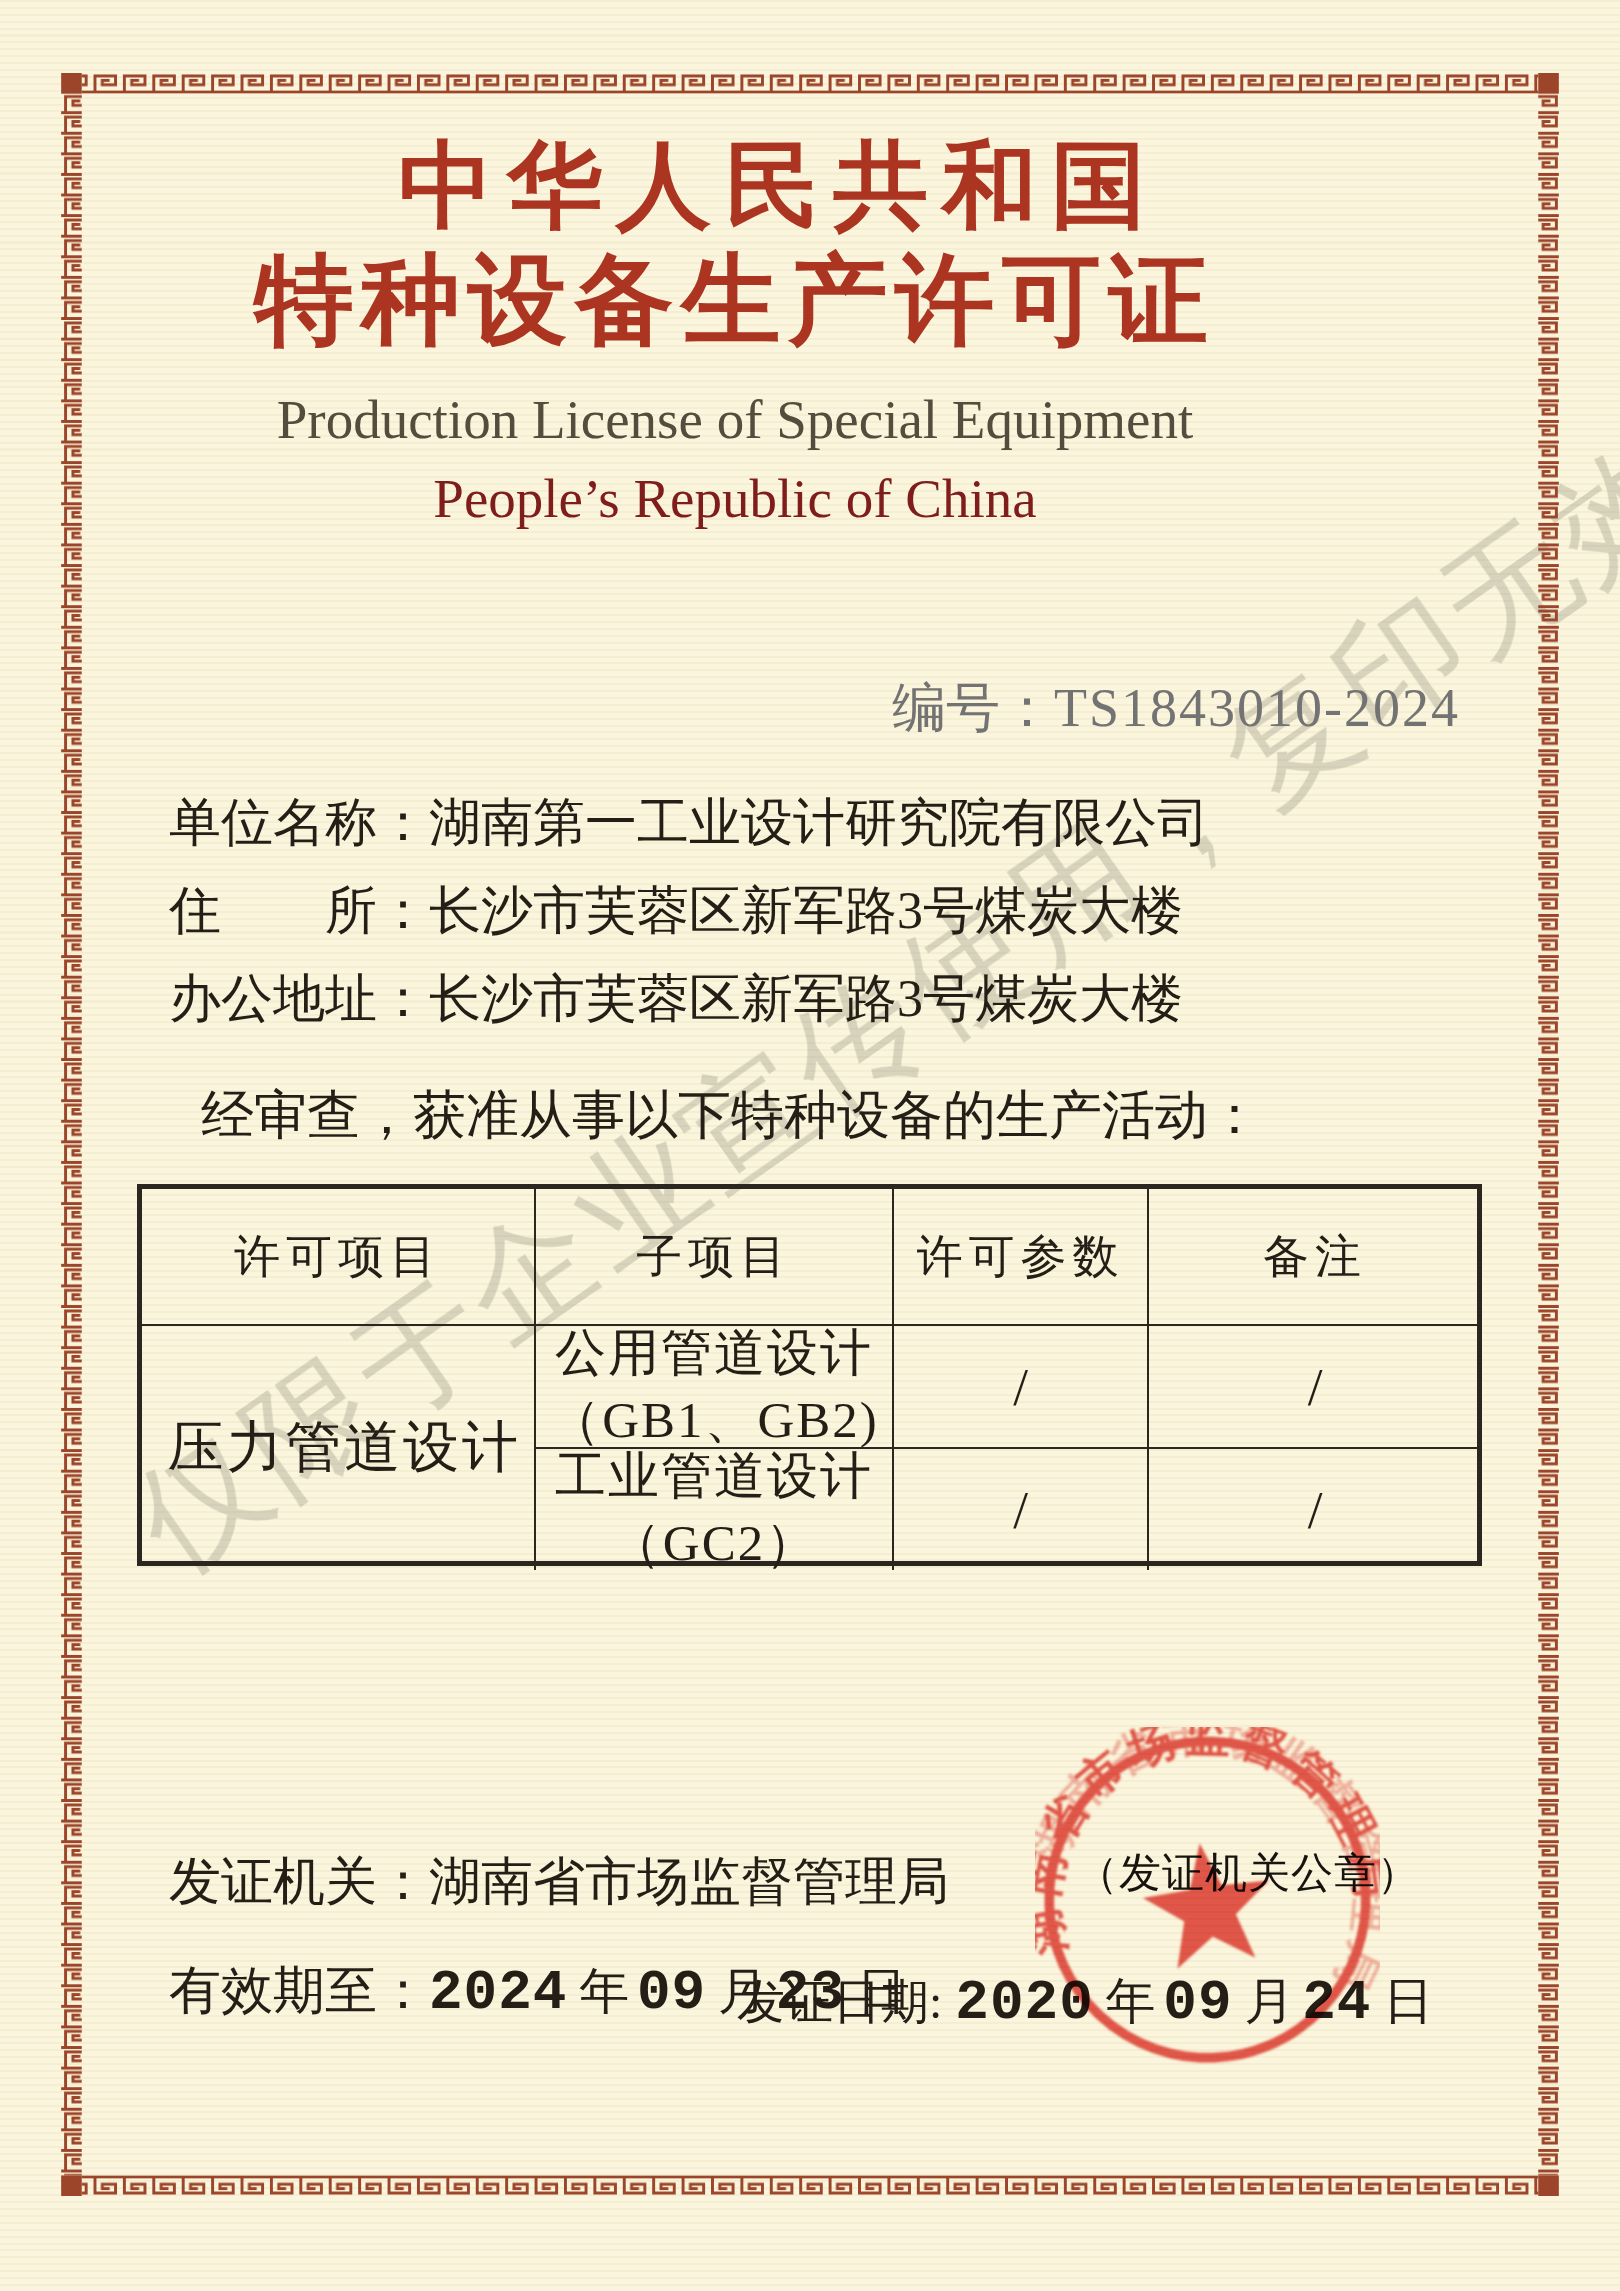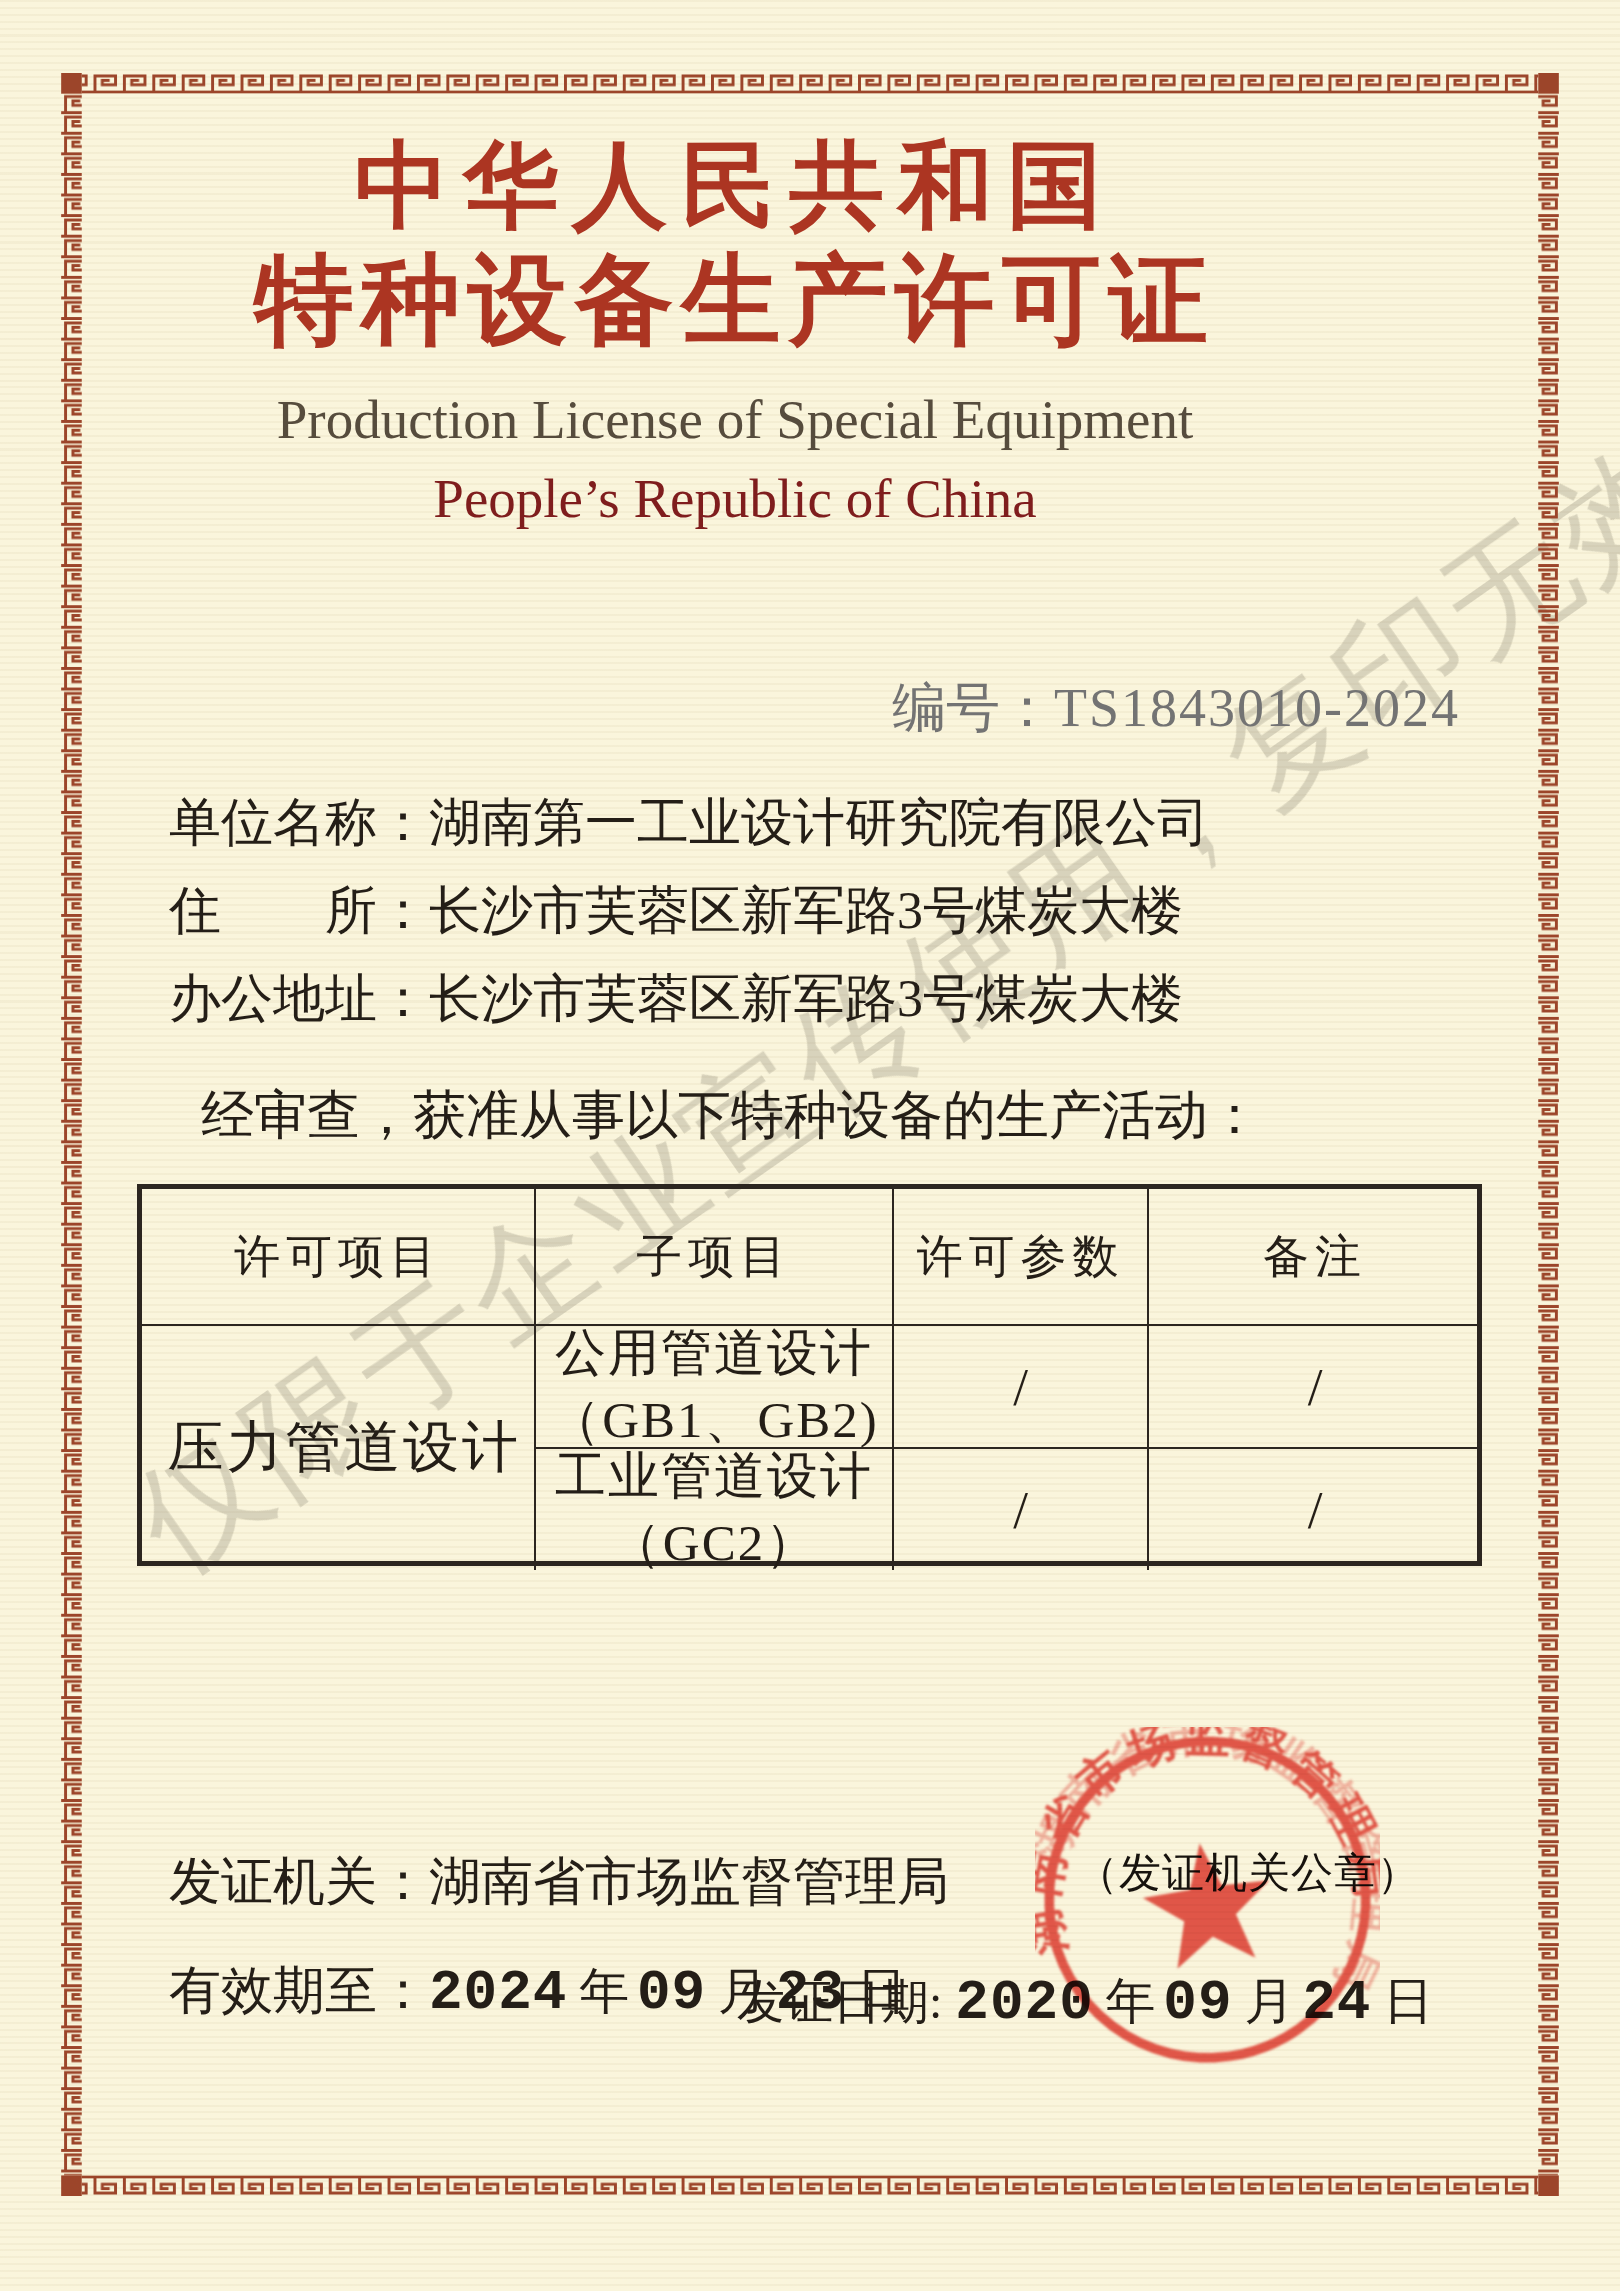--- a/index.html
+++ b/index.html
@@ -17,21 +17,21 @@
     position:absolute;left:103px;top:1470px;z-index:1;white-space:nowrap;
     font-size:127px;letter-spacing:5.9px;color:#8d8774;opacity:0.30;
     transform:rotate(-35deg);transform-origin:0 0;filter:blur(0.6px);
     pointer-events:none;
   }
   
   .frame{position:absolute;left:61px;top:73px;z-index:2;}
   
   .title-block{position:absolute;left:0;top:0;width:1470px;text-align:center;z-index:3;}
   .t1{position:absolute;left:0;top:123px;width:100%;font-size:95px;font-weight:900;
-      color:#ac3522;letter-spacing:13.7px;}
+      color:#ac3522;letter-spacing:13.7px;padding-left:44px;}
   .t2{position:absolute;left:0;top:235px;width:100%;font-size:99px;font-weight:900;
       color:#ac3522;letter-spacing:7.8px;}
   .e1{position:absolute;left:0;top:388px;width:100%;font-size:55px;color:#564c3d;}
   .e2{position:absolute;left:0;top:467px;width:100%;font-size:55px;color:#7f1d1d;}
   
   .license-no{position:absolute;top:672px;right:160px;z-index:3;font-size:54px;color:#737373;}
   .license-no .no-val{letter-spacing:2px;}
   
   .field{position:absolute;left:169px;z-index:3;font-size:52px;white-space:nowrap;}
   .f0{top:788px;} .f1{top:876px;} .f2{top:964px;}

